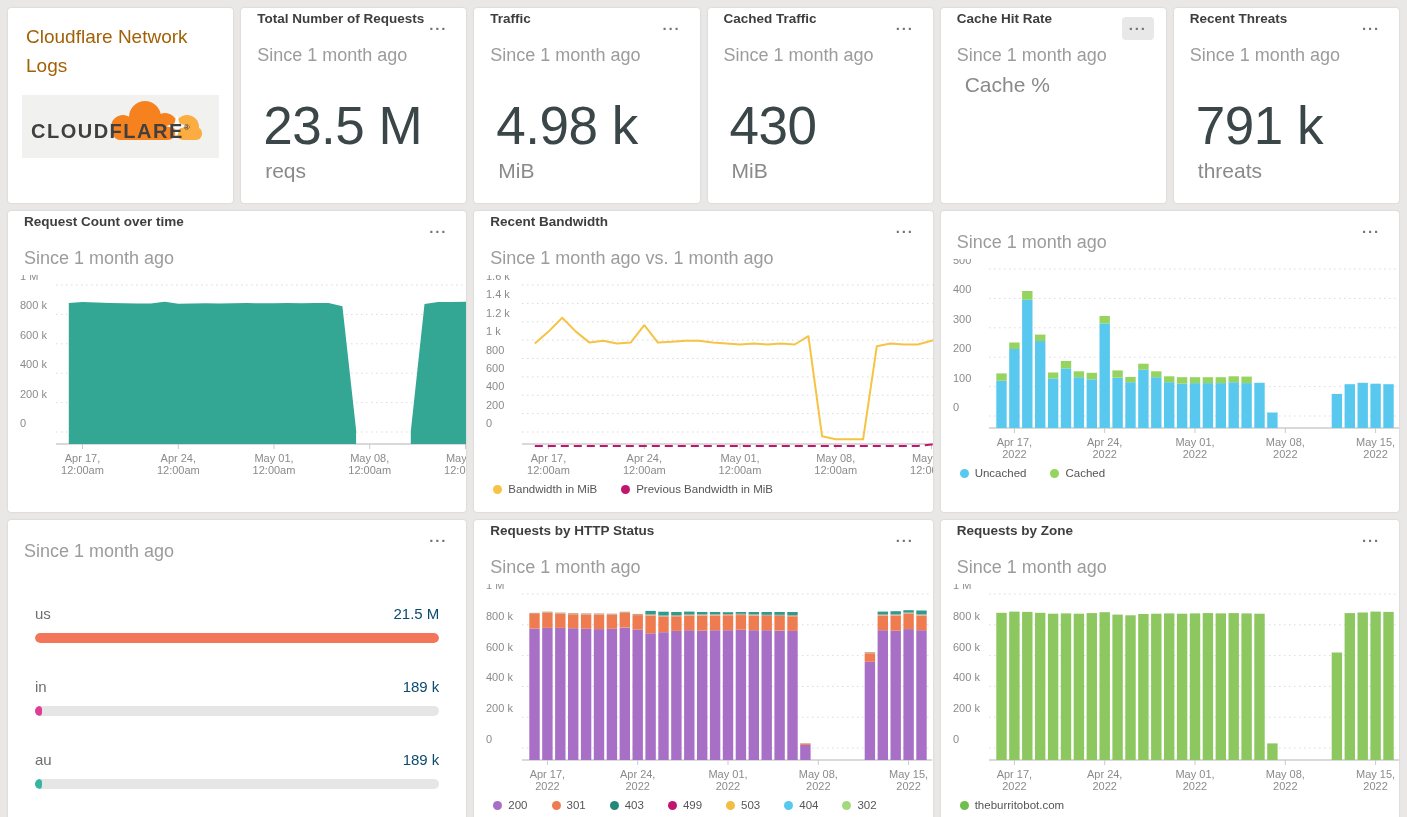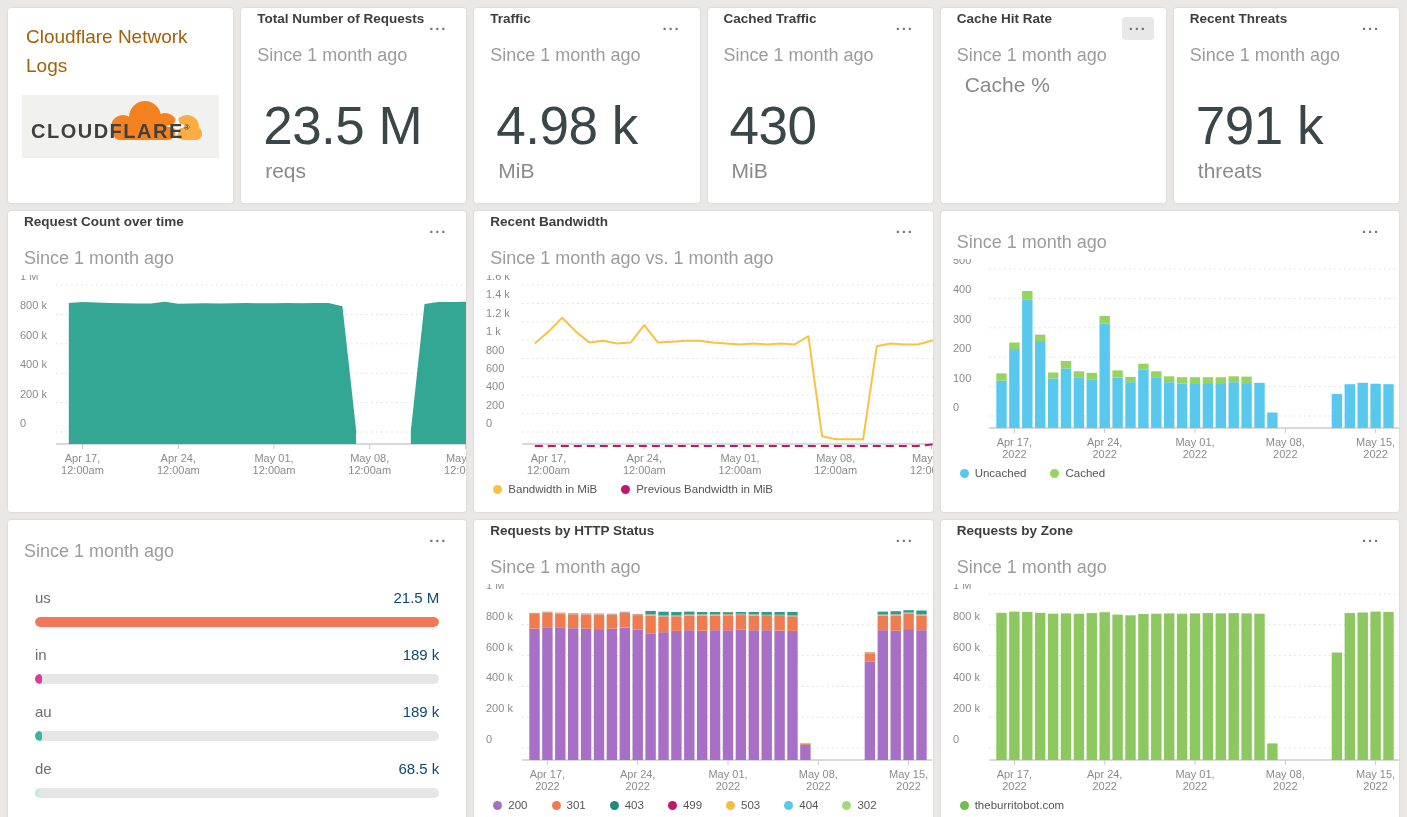--- a/index.html
+++ b/index.html
@@ -43,21 +43,21 @@
     color:#404040; letter-spacing:1.5px; white-space:nowrap;
   }
   .logo-text sup { font-size:8px; }
   .logo-cloud { position:absolute; right:6px; top:3px; }
   svg.chart { display:block; margin:6px 0 0 12px; }
   svg.chart text { font-family:"Liberation Sans", sans-serif; }
   .legend { display:flex; gap:24px; margin:3px 0 0 19px; flex-wrap:wrap; align-items:flex-end; }
   .legend .li { display:flex; align-items:center; gap:6px; font-size:11.5px; color:#555; }
   .legend .dot { width:9px; height:9px; border-radius:50%; flex:0 0 auto; }
   .rows { padding:8px 27px 0; }
-  .crow { margin-top:18px; }
+  .crow { margin-top:34px; }
   .crow .lv { display:flex; justify-content:space-between; font-size:15px; color:#6E6E6E; line-height:20px; }
   .crow .lv .v { color:#0c4a6e; }
   .crow .track { margin-top:9px; height:10px; border-radius:5px; background:#E6E6E6; overflow:hidden; }
   .crow .fill { height:10px; border-radius:5px; }
 </style>
 </head>
 <body>
 
 <div class="dash">
 

